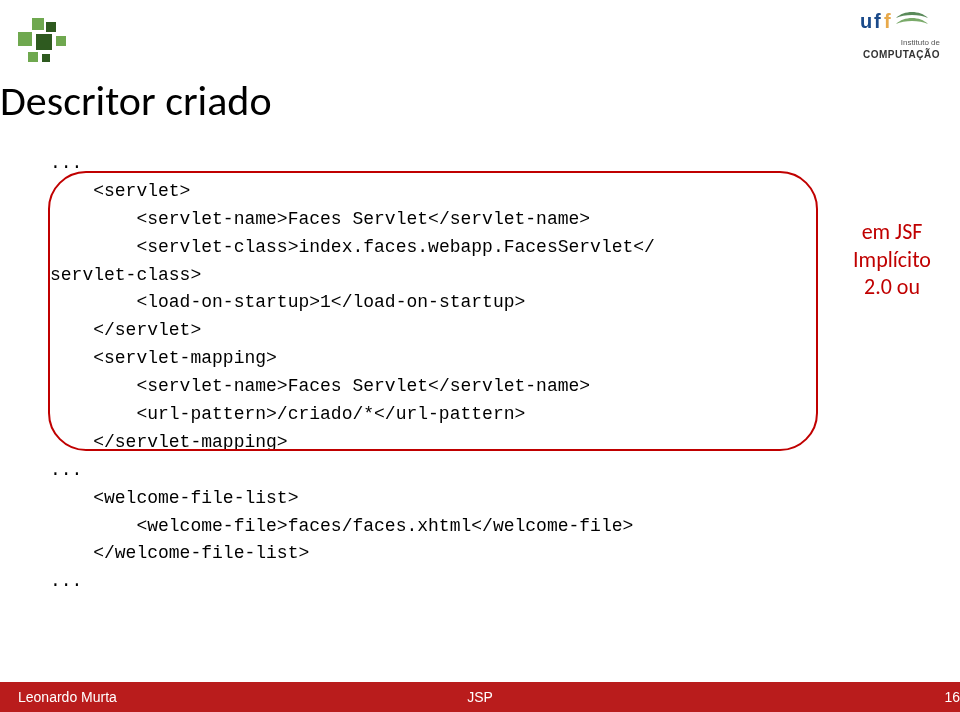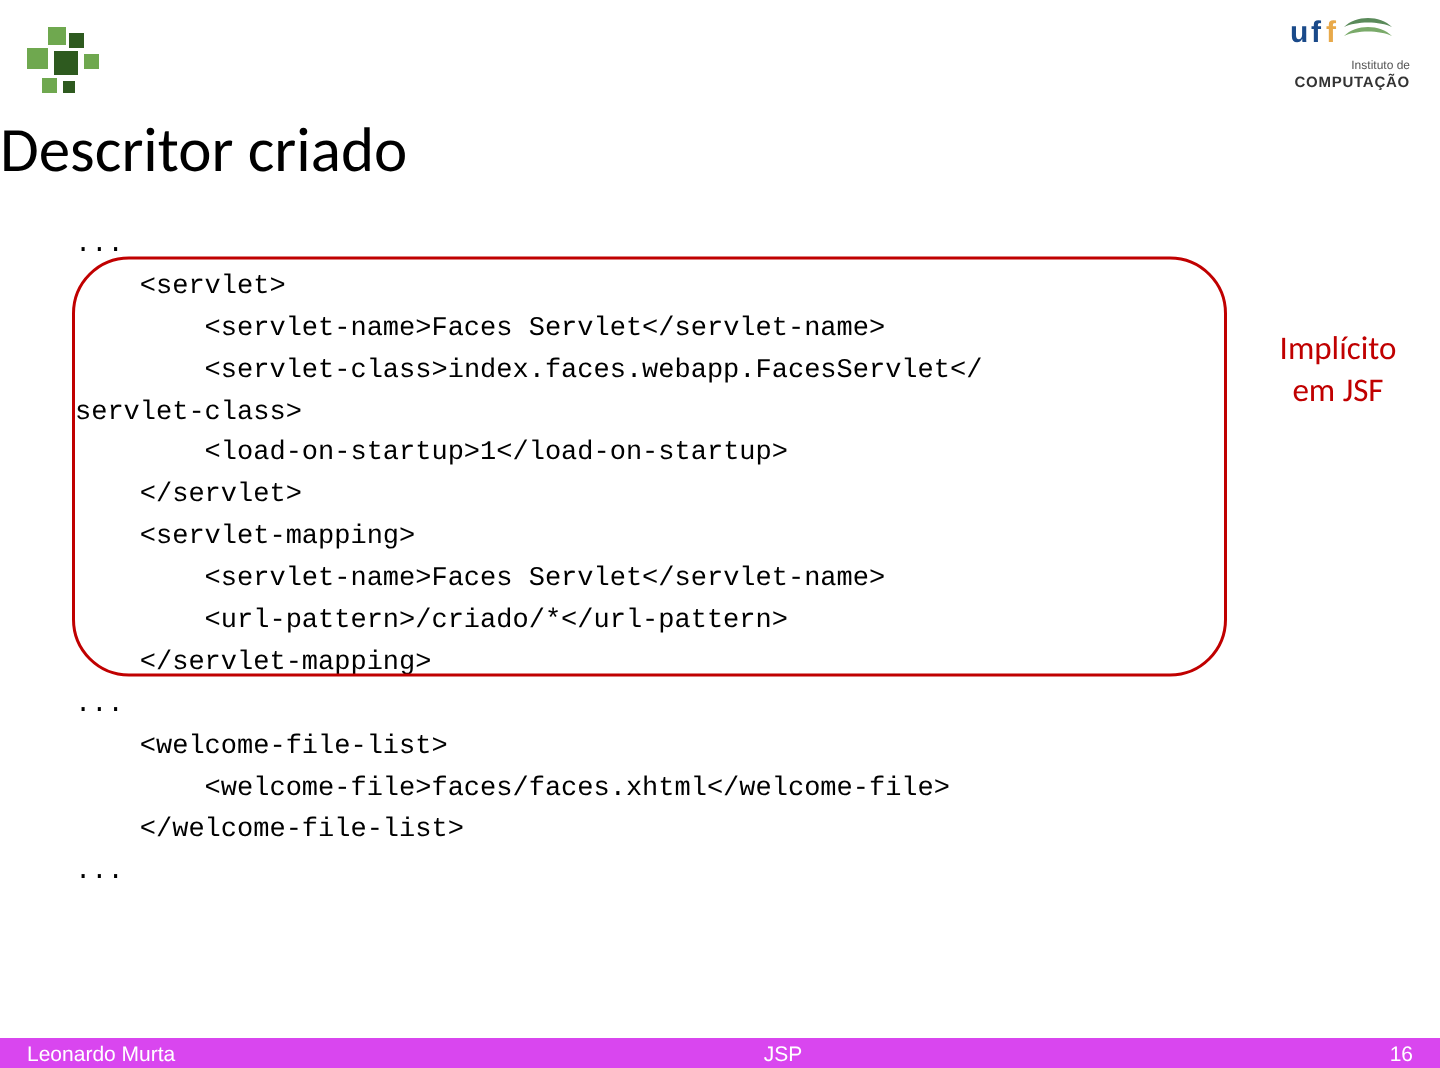--- a/index.html
+++ b/index.html
@@ -86,30 +86,30 @@
     font-size: 22px;
     color: #c00000;
     text-align: center;
     line-height: 1.25;
   }
   .footer {
     position: absolute;
     bottom: 0;
     left: 0;
     width: 100%;
-    height: 20px;
-    background: #d946ef;
+    height: 30px;
+    background: #b91c1c;
     color: #fff;
     display: flex;
     align-items: center;
     font-size: 14px;
   }
   .footer-left { padding-left: 18px; flex: 1; }
-  .footer-center { flex: 0; position: absolute; left: 50%; transform: translateX(-50%); margin-left: 42px; }
-  .footer-right { padding-right: 18px; }
+  .footer-center { flex: 0; position: absolute; left: 50%; transform: translateX(-50%); }
+  .footer-right { }
 </style>
 </head>
 <body>
 
 <div class="decoration-tl">
   <div class="sq" style="top:0;left:14px;width:12px;height:12px;"></div>
   <div class="sq dark" style="top:4px;left:28px;width:10px;height:10px;"></div>
   <div class="sq" style="top:14px;left:0;width:14px;height:14px;"></div>
   <div class="sq dark" style="top:16px;left:18px;width:16px;height:16px;"></div>
   <div class="sq" style="top:18px;left:38px;width:10px;height:10px;"></div>
@@ -146,21 +146,22 @@
 <span>    &lt;/servlet-mapping&gt;</span>
 <span>...</span>
 <span>    &lt;welcome-file-list&gt;</span>
 <span>        &lt;welcome-file&gt;</span><b>faces/faces.xhtml</b><span>&lt;/welcome-file&gt;</span>
 <span>    &lt;/welcome-file-list&gt;</span>
 <span>...</span></div>
 
 <div class="highlight-box"></div>
 
 <div class="annotation">
+  <div>em JSF</div>
   <div>Implícito</div>
-  <div>em JSF</div>
+  <div>2.0 ou</div>
 </div>
 
 <div class="footer">
   <div class="footer-left">Leonardo Murta</div>
   <div class="footer-center">JSP</div>
   <div class="footer-right">16</div>
 </div>
 
 </body></html>

